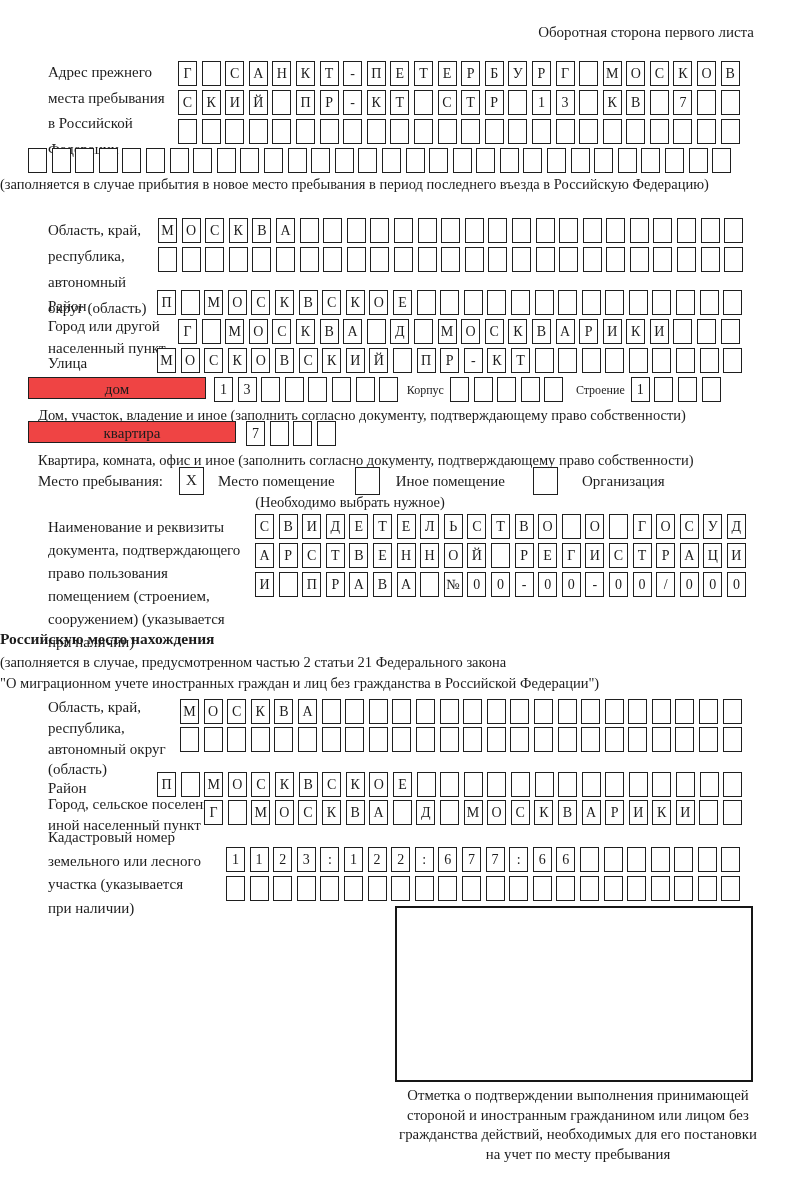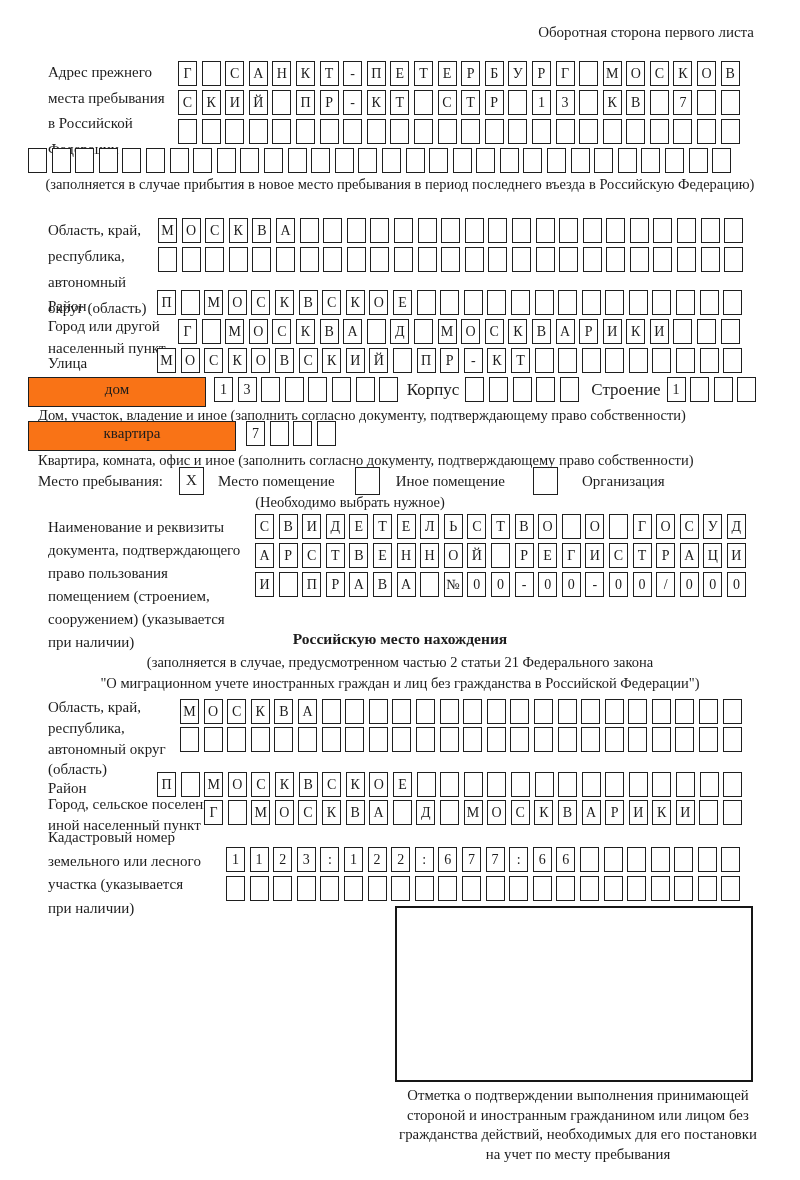--- a/index.html
+++ b/index.html
@@ -7,42 +7,42 @@
     position:relative;
     width:800px;height:1180px;
     background:#ffffff;
     font-family:"Liberation Serif","DejaVu Serif",serif;
     color:#1c1c1c;
     overflow:hidden;
   }
   .abs{position:absolute;}
   .topnote{top:24px;right:46px;font-size:15px;}
   .lbl{position:absolute;left:48px;font-size:15px;line-height:25px;white-space:pre-line;}
-  .center{left:0;width:800px;text-align:center;}
+  .center{left:0;width:800px;text-align:left;}
   .cap{font-size:14.5px;}
   .title{font-weight:bold;font-size:15.5px;}
   
   .boxes{position:absolute;white-space:nowrap;height:26px;line-height:0;}
   .cb{
     display:inline-block;vertical-align:top;
     width:17px;height:23px;
     border:1.6px solid #1f1f1f;
     margin-right:4.6px;
     text-align:center;line-height:23px;
     font-size:14px;background:#fff;
   }
   
   .widebox{
     display:inline-block;vertical-align:top;box-sizing:border-box;
-    height:30px;border:1.6px solid #1f1f1f;background:#f97316;
+    height:22px;border:1.6px solid #1f1f1f;background:#ef4444;
     text-align:center;line-height:23px;font-size:15px;
   }
   .inlinerow{position:absolute;white-space:nowrap;line-height:0;}
   .inlinerow .boxes{position:static;display:inline-block;}
-  .inlinerow .txt{display:inline-block;vertical-align:top;font-size:17px;line-height:26px;}
+  .inlinerow .txt{display:inline-block;vertical-align:top;font-size:12px;line-height:26px;}
   
   .stayrow{position:absolute;white-space:nowrap;line-height:0;}
   .stayrow .txt{display:inline-block;vertical-align:top;font-size:15px;line-height:28px;}
   .ckb{
     display:inline-block;vertical-align:top;box-sizing:border-box;
     width:25px;height:28px;border:1.6px solid #1f1f1f;background:#fff;
     text-align:center;line-height:25px;font-size:15px;
   }
   .stampbox{
     position:absolute;top:906px;left:395px;width:354px;height:172px;

